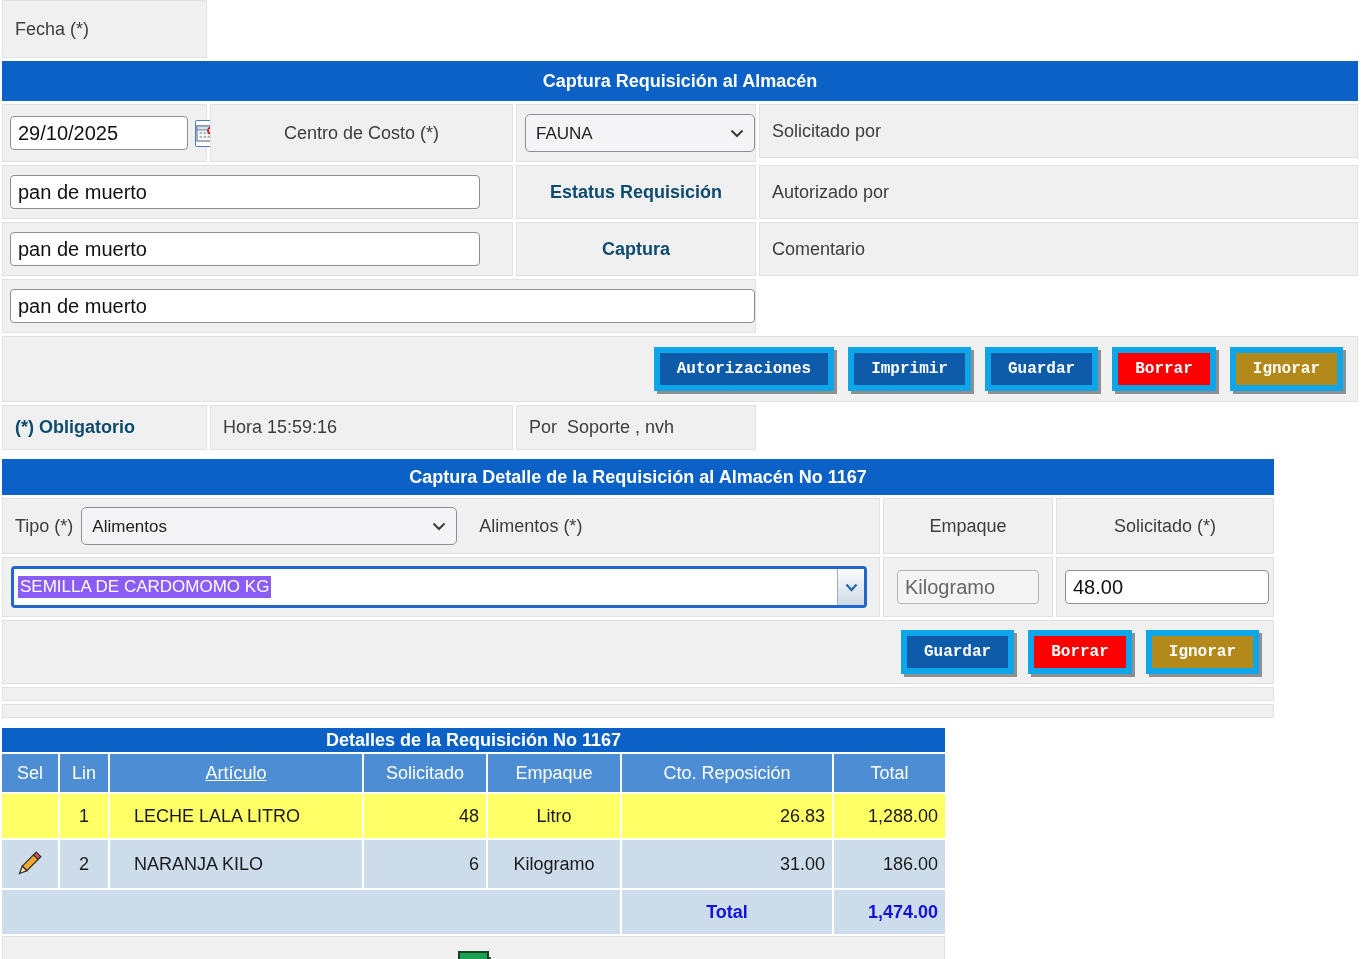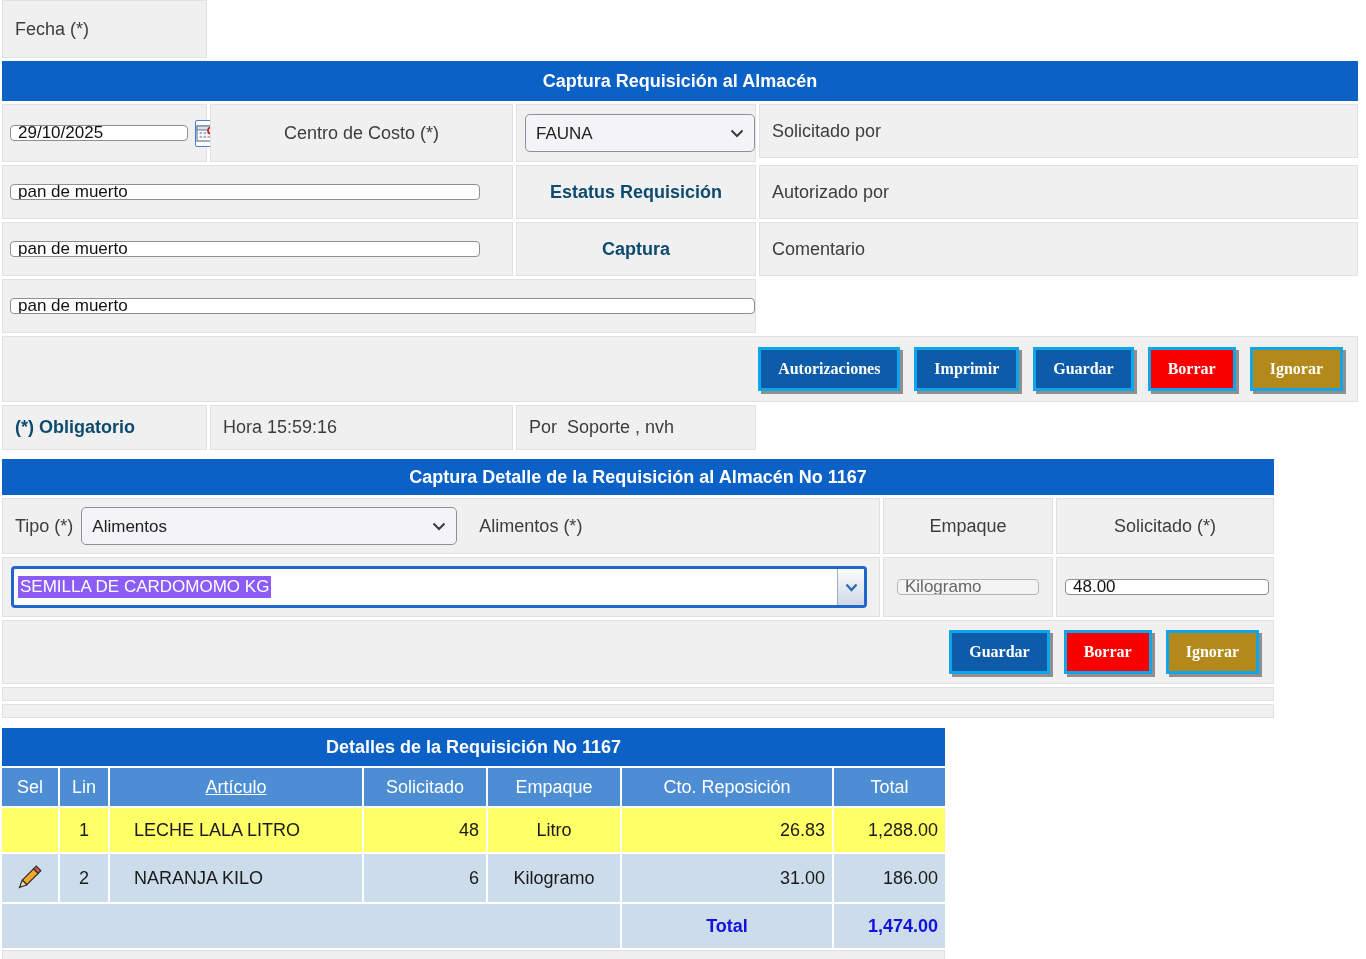--- a/index.html
+++ b/index.html
@@ -8,33 +8,33 @@
   .sec { display:grid; margin-left:2px; }
   .cell { background:#f1f0f0; border:1px solid #e2e1e1; display:flex; align-items:center; font-size:18px; color:#3d3d3d; }
   .hdr  { background:#0b61c5; border:1px solid #0b61c5; color:#fff; font-weight:bold; justify-content:center; font-size:18px; }
 
   
   #sec1 { width:1356px; grid-template-columns:205px 303px 240px 1fr; grid-auto-rows:min-content; gap:3px; }
   .lbl { padding-left:12px; }
   .center { justify-content:center; }
   .bluetext { color:#0c4a6e; font-weight:bold; }
 
-  .tin { height:16px; border:1px solid #8f8f8f; border-radius:4px; font-family:"Liberation Sans",sans-serif;
-         font-size:17px; padding:0 7px; color:#111; background:#fff; }
+  .tin { height:34px; border:1px solid #8f8f8f; border-radius:4px; font-family:"Liberation Sans",sans-serif;
+         font-size:20px; padding:0 7px; color:#111; background:#fff; }
   .tin.ro { background:#f4f4f4; color:#666; border-color:#b5b5b5; }
 
   .selwrap { position:relative; display:inline-flex; align-items:center; }
   select.sel { appearance:none; -webkit-appearance:none; height:38px; border:1px solid #8f8f99; border-radius:5px;
                background:#f4f3f6; font-family:"Liberation Sans",sans-serif; font-size:17px; color:#222;
                padding:0 34px 0 10px; width:100%; }
   .chev { position:absolute; right:11px; pointer-events:none; }
 
   .btnrow { justify-content:flex-end; gap:14px; padding-right:14px; }
-  .btn { height:44px; padding:0 17px; font-family:Liberation Serif, serif; font-weight:bold; font-size:16px;
-         color:#fff; border:3px solid #0ea5e9; box-shadow:3px 3px 0 #8f8f8f; cursor:pointer; }
+  .btn { height:44px; padding:0 17px; font-family:Liberation Mono, monospace; font-weight:bold; font-size:16px;
+         color:#fff; border:6px solid #0ea5e9; box-shadow:3px 3px 0 #8f8f8f; cursor:pointer; }
   .btn.blue { background:#0e5ca9; }
   .btn.red  { background:#fa0000; }
   .btn.gold { background:#b3891b; }
 
   .pre { white-space:pre; }
 
   
   #sec2 { width:1272px; margin-top:9px; grid-template-columns:878px 170px 1fr; gap:3px; }
   .combo { margin-left:8px; width:856px; height:42px; border:3px solid #2066cc; border-radius:4px; background:#fff;
            display:flex; align-items:stretch; overflow:hidden; cursor:pointer; }
@@ -57,21 +57,21 @@
   .tfoot { grid-column:1 / -1; height:72px; background:#f1f0f0; border:1px solid #e2e1e1;
            display:flex; justify-content:center; align-items:flex-start; padding-top:14px; }
 
   .calbtn { width:30px; height:27px; margin-left:7px; background:#fff; border:1px solid #4a7fd0; border-radius:2px;
             display:flex; align-items:center; justify-content:center; cursor:pointer; padding:0; }
   .plusbtn { width:31px; height:31px; background:#1ba14f; border:2px solid #173f23;
              box-shadow:4px 4px 0 -2px #4b4b4b; display:flex; align-items:center; justify-content:center; cursor:pointer; }
   .pencil { margin-left:14px; cursor:pointer; }
   .h40 { height:40px; } .h58 { height:58px; } .h54 { height:54px; } .h66 { height:66px; } .h45 { height:45px; }
   .h36 { height:36px; } .h56 { height:56px; } .h60 { height:60px; } .h64 { height:64px; }
-  .h42 { height:38px; } .h38 { height:38px; } .h44 { height:44px; } .h48 { height:48px; }
+  .h42 { height:24px; } .h38 { height:38px; } .h44 { height:44px; } .h48 { height:48px; }
   .sp2 { grid-column:span 2; } .sp3 { grid-column:span 3; } .sp5 { grid-column:span 5; } .spall { grid-column:1 / -1; }
 </style>
 </head>
 <body>
 
 <div class="sec" id="sec1">
   <div class="cell lbl h58">Fecha (*)</div>
 
   <div class="cell hdr spall h40">Captura Requisición al Almacén</div>
   <div class="cell h58">

